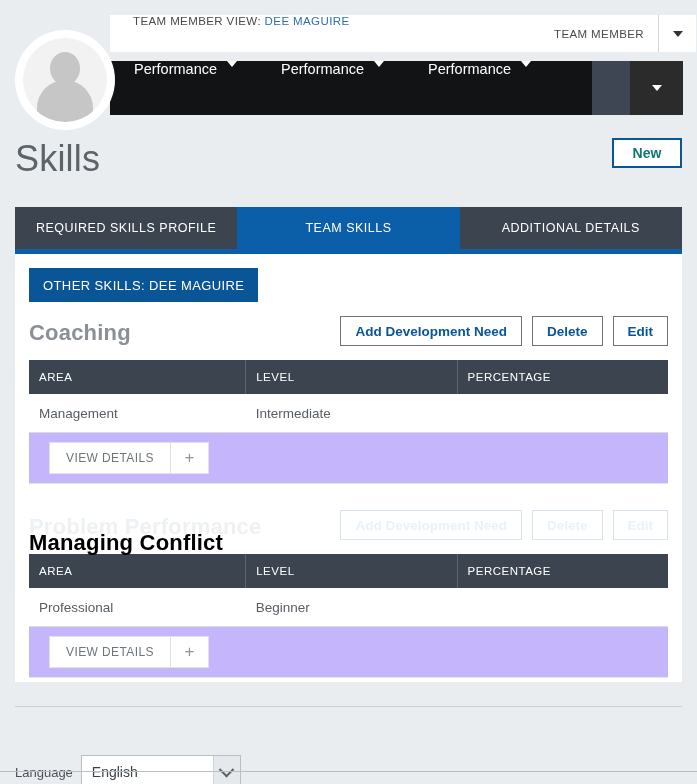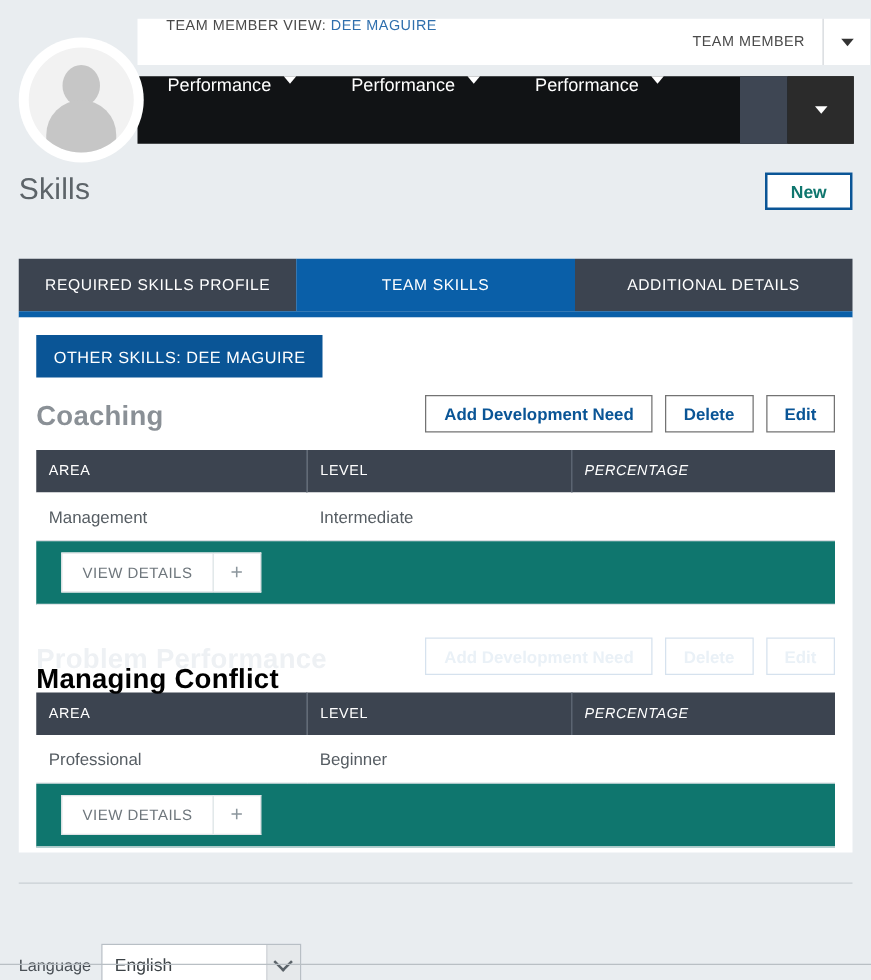--- a/index.html
+++ b/index.html
@@ -75,21 +75,21 @@
   }
   .av-body{
     position:absolute;left:50%;top:42px;transform:translateX(-50%);
     width:56px;height:48px;border-radius:28px 28px 6px 6px;background:#c6c6c6;
   }
 
   
   .titlerow{position:absolute;left:0;top:130px;width:697px;height:62px;}
   .page-title{
     position:absolute;left:15px;top:8px;
-    font-size:24px;color:#5d6469;font-weight:400;letter-spacing:.2px;
+    font-size:36px;color:#5d6469;font-weight:400;letter-spacing:.2px;
   }
   .new-btn{
     position:absolute;right:15px;top:8px;
     width:70px;height:30px;background:#fff;border:2px solid #0a5596;
     color:#0f766e;font-weight:bold;font-size:14px;
     display:flex;align-items:center;justify-content:center;cursor:pointer;
     box-sizing:border-box;
   }
 
   
@@ -130,37 +130,37 @@
     cursor:pointer;box-sizing:border-box;white-space:nowrap;
   }
   .btn.ghost{border-color:#d6e2ee;color:#eaf1f7;}
 
   table.grid{width:100%;border-collapse:collapse;table-layout:fixed;}
   table.grid th{
     background:#3c4450;color:#ffffff;font-size:11.5px;letter-spacing:.5px;
     text-align:left;padding:6px 10px;font-weight:normal;height:22px;
     border-right:1px solid #5a6472;
   }
-  table.grid th:last-child{border-right:none;font-style:italic;}
+  table.grid th:last-child{border-right:none;}
   table.grid td{
     background:#ffffff;color:#565d63;font-size:13.5px;
     padding:8px 10px;border-bottom:1px solid #d8dde1;height:22px;
     vertical-align:middle;
   }
   .col-area{width:34%;}
   .col-level{width:33%;}
   .col-pct{width:33%;}
 
   .pbar{
     position:relative;width:211px;height:14px;background:#e9ecee;
   }
   .pbar > i{position:absolute;left:0;top:0;height:100%;background:#0a8a0a;display:block;}
 
   .actionbar{
-    background:#0f766e;height:50px;position:relative;border-bottom:1px solid #e2e6e9;
+    background:#c4b5fd;height:50px;position:relative;border-bottom:1px solid #e2e6e9;
   }
   .vd-group{position:absolute;left:20px;top:9px;display:flex;}
   .vd-btn{
     background:#ffffff;border:1px solid #dfe3e6;height:32px;
     display:flex;align-items:center;justify-content:center;padding:0 16px;
     color:#6e767c;font-size:12px;letter-spacing:.4px;cursor:pointer;box-sizing:border-box;
   }
   .plus-btn{
     background:#ffffff;border:1px solid #dfe3e6;border-left:none;width:38px;height:32px;
     display:flex;align-items:center;justify-content:center;color:#8c969d;font-size:17px;

